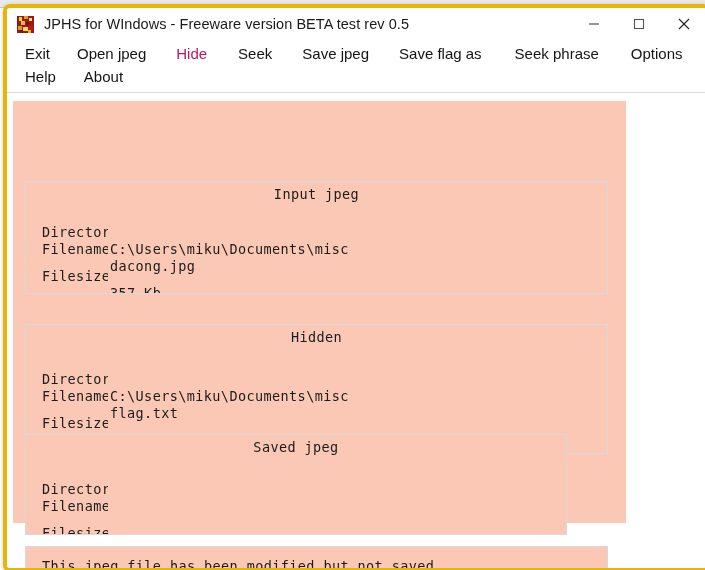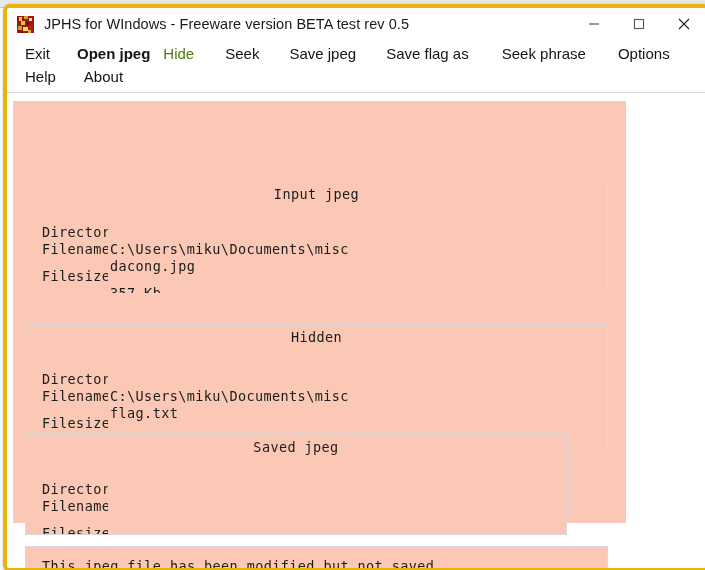--- a/index.html
+++ b/index.html
@@ -88,21 +88,21 @@
     align-items: center;
     height: 23px;
     padding-left: 15px;
   }
   .menu-item {
     font-size: 15px;
     color: #141414;
     white-space: nowrap;
     padding: 0 3px;
   }
-  .menu-item.disabled { color: #4d7c0f; }
+  .menu-item.disabled { color: #be185d; }
 
   
   #client-area {
     position: relative;
     background: #ffffff;
     height: 484px;
   }
   #panel-backdrop {
     position: absolute;
     left: 6px;
@@ -201,21 +201,21 @@
           <line x1="2" y1="2" x2="12" y2="12" stroke="#222" stroke-width="1.1"></line>
           <line x1="12" y1="2" x2="2" y2="12" stroke="#222" stroke-width="1.1"></line>
         </svg>
       </div>
     </div>
   </div>
 
   <div id="menu-bar">
     <div class="menu-row">
       <div class="menu-item" style="margin-right:21px;">Exit</div>
-      <div class="menu-item" style="margin-right:7px;font-weight:bold;">Open jpeg</div>
+      <div class="menu-item" style="margin-right:24px;">Open jpeg</div>
       <div class="menu-item disabled" style="margin-right:25px;">Hide</div>
       <div class="menu-item" style="margin-right:24px;">Seek</div>
       <div class="menu-item" style="margin-right:24px;">Save jpeg</div>
       <div class="menu-item" style="margin-right:27px;">Save flag as</div>
       <div class="menu-item" style="margin-right:26px;">Seek phrase</div>
       <div class="menu-item">Options</div>
     </div>
     <div class="menu-row">
       <div class="menu-item" style="margin-right:22px;">Help</div>
       <div class="menu-item">About</div>

